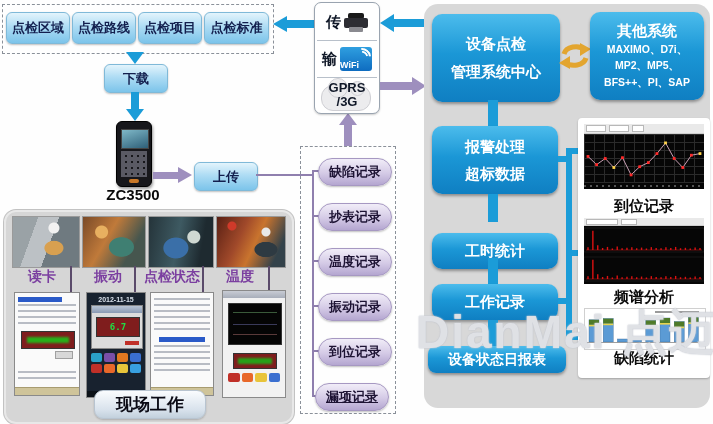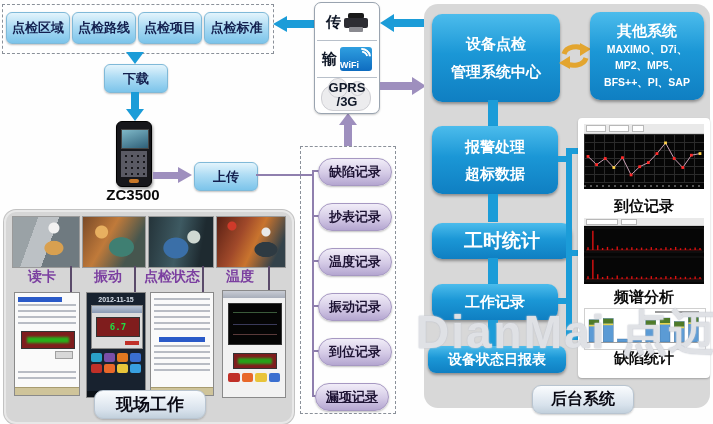--- a/index.html
+++ b/index.html
@@ -255,21 +255,21 @@
     <span class="sysline">MP2、MP5、</span>
     <span class="sysline">BFS++、PI、SAP</span>
   </div>
 
   <div class="bline" style="left:488px;top:100px;width:10px;height:26px;"></div>
   <div class="abs box-blue" style="left:432px;top:126px;width:126px;height:68px;font-size:15px;line-height:1.8;">
     <span>报警处理</span>
     <span>超标数据</span>
   </div>
   <div class="bline" style="left:488px;top:194px;width:10px;height:28px;"></div>
-  <div class="abs box-blue" style="left:432px;top:223px;width:140px;height:36px;font-size:19px;">
+  <div class="abs box-blue" style="left:432px;top:233px;width:126px;height:36px;font-size:15px;">
       <span>工时统计</span>
     </div>
   <div class="bline" style="left:488px;top:258px;width:10px;height:26px;"></div>
   <div class="abs box-blue" style="left:432px;top:284px;width:126px;height:36px;font-size:15px;">
       <span>工作记录</span>
     </div>
   <div class="bline" style="left:488px;top:320px;width:10px;height:26px;"></div>
   <div class="abs box-blue" style="left:428px;top:346px;width:138px;height:27px;font-size:14px;border-radius:8px;">
       <span>设备状态日报表</span>
     </div>
@@ -391,23 +391,20 @@
           <rect x="103.39999999999999" y="8.400000000000002" width="10" height="5" fill="#4e7a28"></rect>
           <rect x="103.39999999999999" y="13.400000000000002" width="10" height="1.6" fill="#e8d44d"></rect>
           <line x1="2" y1="33.5" x2="116" y2="33.5" stroke="#888" stroke-width="0.8"></line>
         </svg>
     </div>
   </div>
   <div class="chart-label" style="left:578px;top:197px;">到位记录</div>
   <div class="chart-label" style="left:578px;top:288px;">频谱分析</div>
   <div class="chart-label" style="left:578px;top:349px;">缺陷统计</div>
 
-  <div class="abs pill" style="left:532px;top:385px;width:100px;height:27px;font-size:16px;">
-      <span>后台系统</span>
-    </div>
 
   <div class="abs" id="field-panel"></div>
 
   <div class="photo photo1" style="left:12px;width:66px;"></div>
   <div class="photo photo2" style="left:82px;width:62px;"></div>
   <div class="photo photo3" style="left:148px;width:64px;"></div>
   <div class="photo photo4" style="left:216px;width:68px;"></div>
 
   <div class="p-line" style="left:70px;"></div>
   <div class="p-line" style="left:134px;"></div>

